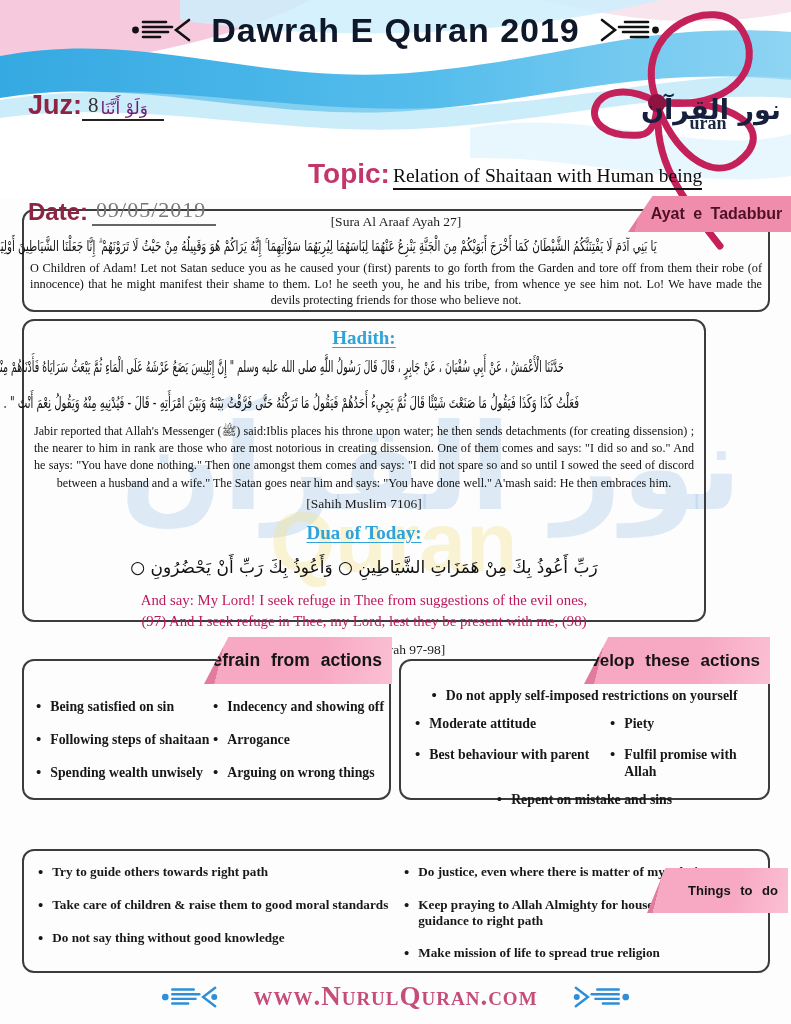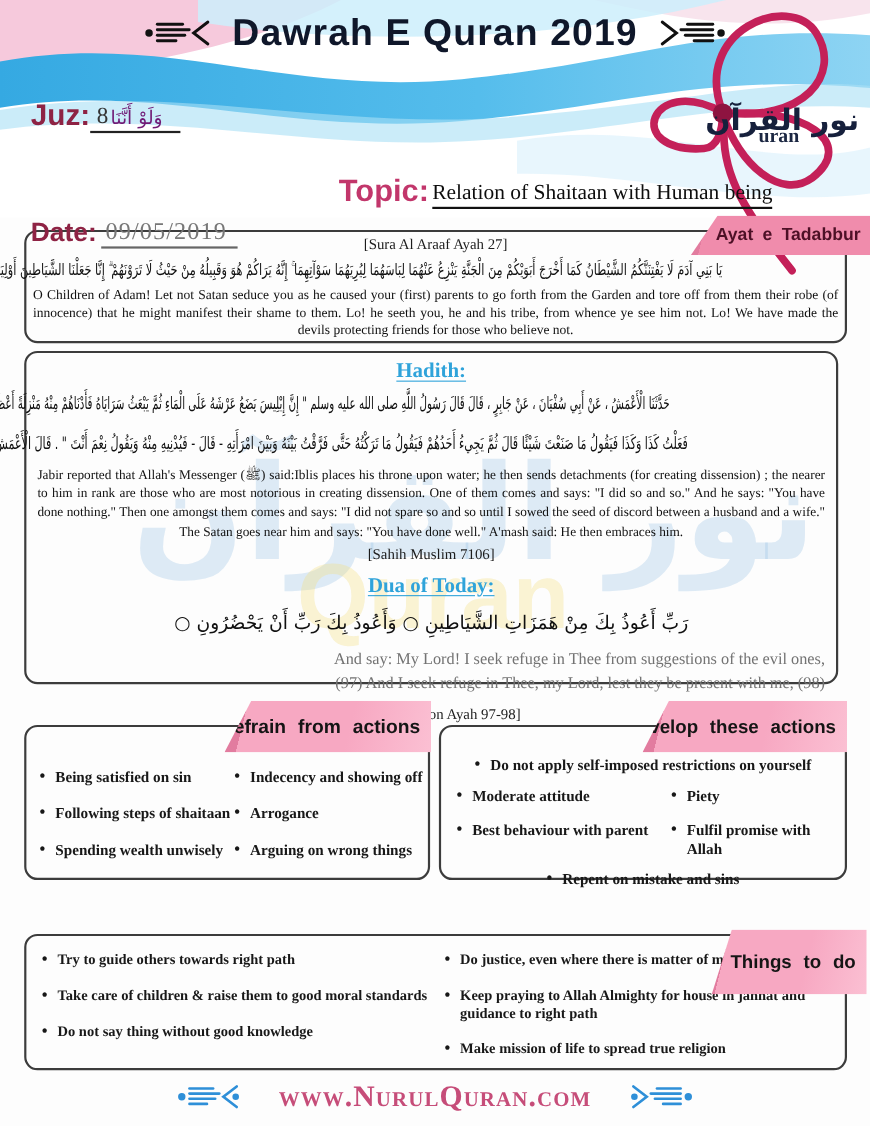--- a/index.html
+++ b/index.html
@@ -48,47 +48,47 @@
 
   
   .watermark{position:absolute;left:120px;top:408px;z-index:0;pointer-events:none;line-height:1;}
   .wm-ar{font-family:"DejaVu Sans",sans-serif;font-weight:700;font-size:120px;color:rgba(140,185,225,.28);}
   .wm-latin{font-family:"Liberation Sans",sans-serif;font-weight:800;font-size:84px;
             color:rgba(242,222,130,.34);margin:-28px 0 0 150px;}
 
   
   .xbox{position:absolute;border:2.5px solid #3c3c3c;border-radius:12px;background:transparent;z-index:1;}
   .box-ayat{left:22px;top:209px;width:748px;height:103px;padding:3px 6px;}
-  .box-main{left:22px;top:319px;width:740px;height:303px;padding:2px 10px;}
+  .box-main{left:22px;top:319px;width:684px;height:303px;padding:2px 10px;}
   .box-refrain{left:22px;top:659px;width:369px;height:141px;}
   .box-develop{left:399px;top:659px;width:371px;height:141px;}
   .box-things{left:22px;top:849px;width:748px;height:124px;}
 
   .ref-line{text-align:center;font-size:13.5px;color:#1c1c1c;}
   .arabic-line{display:block;white-space:nowrap;direction:rtl;text-align:center;
                font-family:"DejaVu Sans",sans-serif;color:#101010;}
   .ayat-ar{font-size:14.5px;line-height:30px;height:30px;margin-top:1px;}
   .trans{font-size:12.3px;line-height:1.3;text-align:justify;text-align-last:center;color:#101010;}
   .hadith-ar{font-size:15.5px;line-height:36px;height:36px;}
   .hadith-trans{font-size:12.1px;line-height:1.42;margin-top:2px;}
   .sec-heading{display:block;text-align:center;font-size:19px;font-weight:700;
                color:var(--cyan,#2fa3da);text-decoration:underline;text-underline-offset:3px;}
   .dua-ar{font-size:17px;line-height:34px;height:34px;margin-top:6px;}
-  .dua-trans{text-align:right;font-size:14.8px;line-height:1.42;margin-top:6px;color:#737373;}
+  .dua-trans{text-align:center;font-size:14.8px;line-height:1.42;margin-top:6px;color:#be185d;}
   .mt4{margin-top:4px;} .mt10{margin-top:10px;}
 
   
   .ribbon{position:absolute;z-index:2;display:flex;align-items:center;justify-content:flex-end;
           padding-right:10px;font-family:"Liberation Sans",sans-serif;font-weight:700;
           color:#151515;word-spacing:6px;white-space:nowrap;
           background:linear-gradient(104deg,var(--ribbon-fold,#e27c9f) 0 11%,var(--ribbon-pink,#f7a8c2) 11% 60%,#fbc0d3 100%);
           clip-path:polygon(13% 0,100% 0,100% 100%,0 100%);}
   .ribbon-refrain{left:204px;top:637px;width:188px;height:47px;font-size:17.5px;}
   .ribbon-develop{left:584px;top:637px;width:186px;height:47px;font-size:17px;}
-  .ribbon-things{left:647px;top:845px;width:141px;height:59px;font-size:17px;}
+  .ribbon-things{left:647px;top:868px;width:141px;height:45px;font-size:13px;}
   .badge-ayat{position:absolute;left:628px;top:196px;width:163px;height:36px;z-index:3;
           display:flex;align-items:center;justify-content:center;padding-left:14px;
           font-family:"Liberation Sans",sans-serif;font-weight:700;font-size:16px;
           color:var(--badge-text,#4d1026);word-spacing:4px;
           background:linear-gradient(104deg,#e27c9f 0 9%,var(--badge-pink,#f08cac) 9% 100%);
           clip-path:polygon(15% 0,100% 0,100% 100%,0 100%);}
 
   
   .bullet-item{display:flex;align-items:flex-start;font-size:13.8px;font-weight:600;color:#181818;line-height:1.25;}
   .bdot{font-size:15px;margin:-1px 9px 0 0;}

